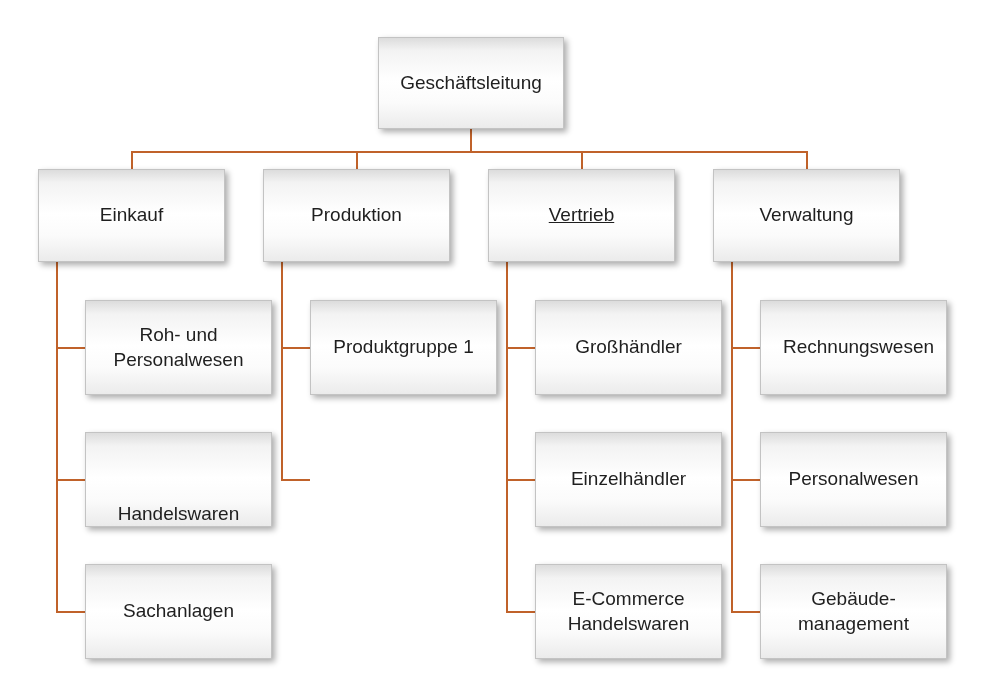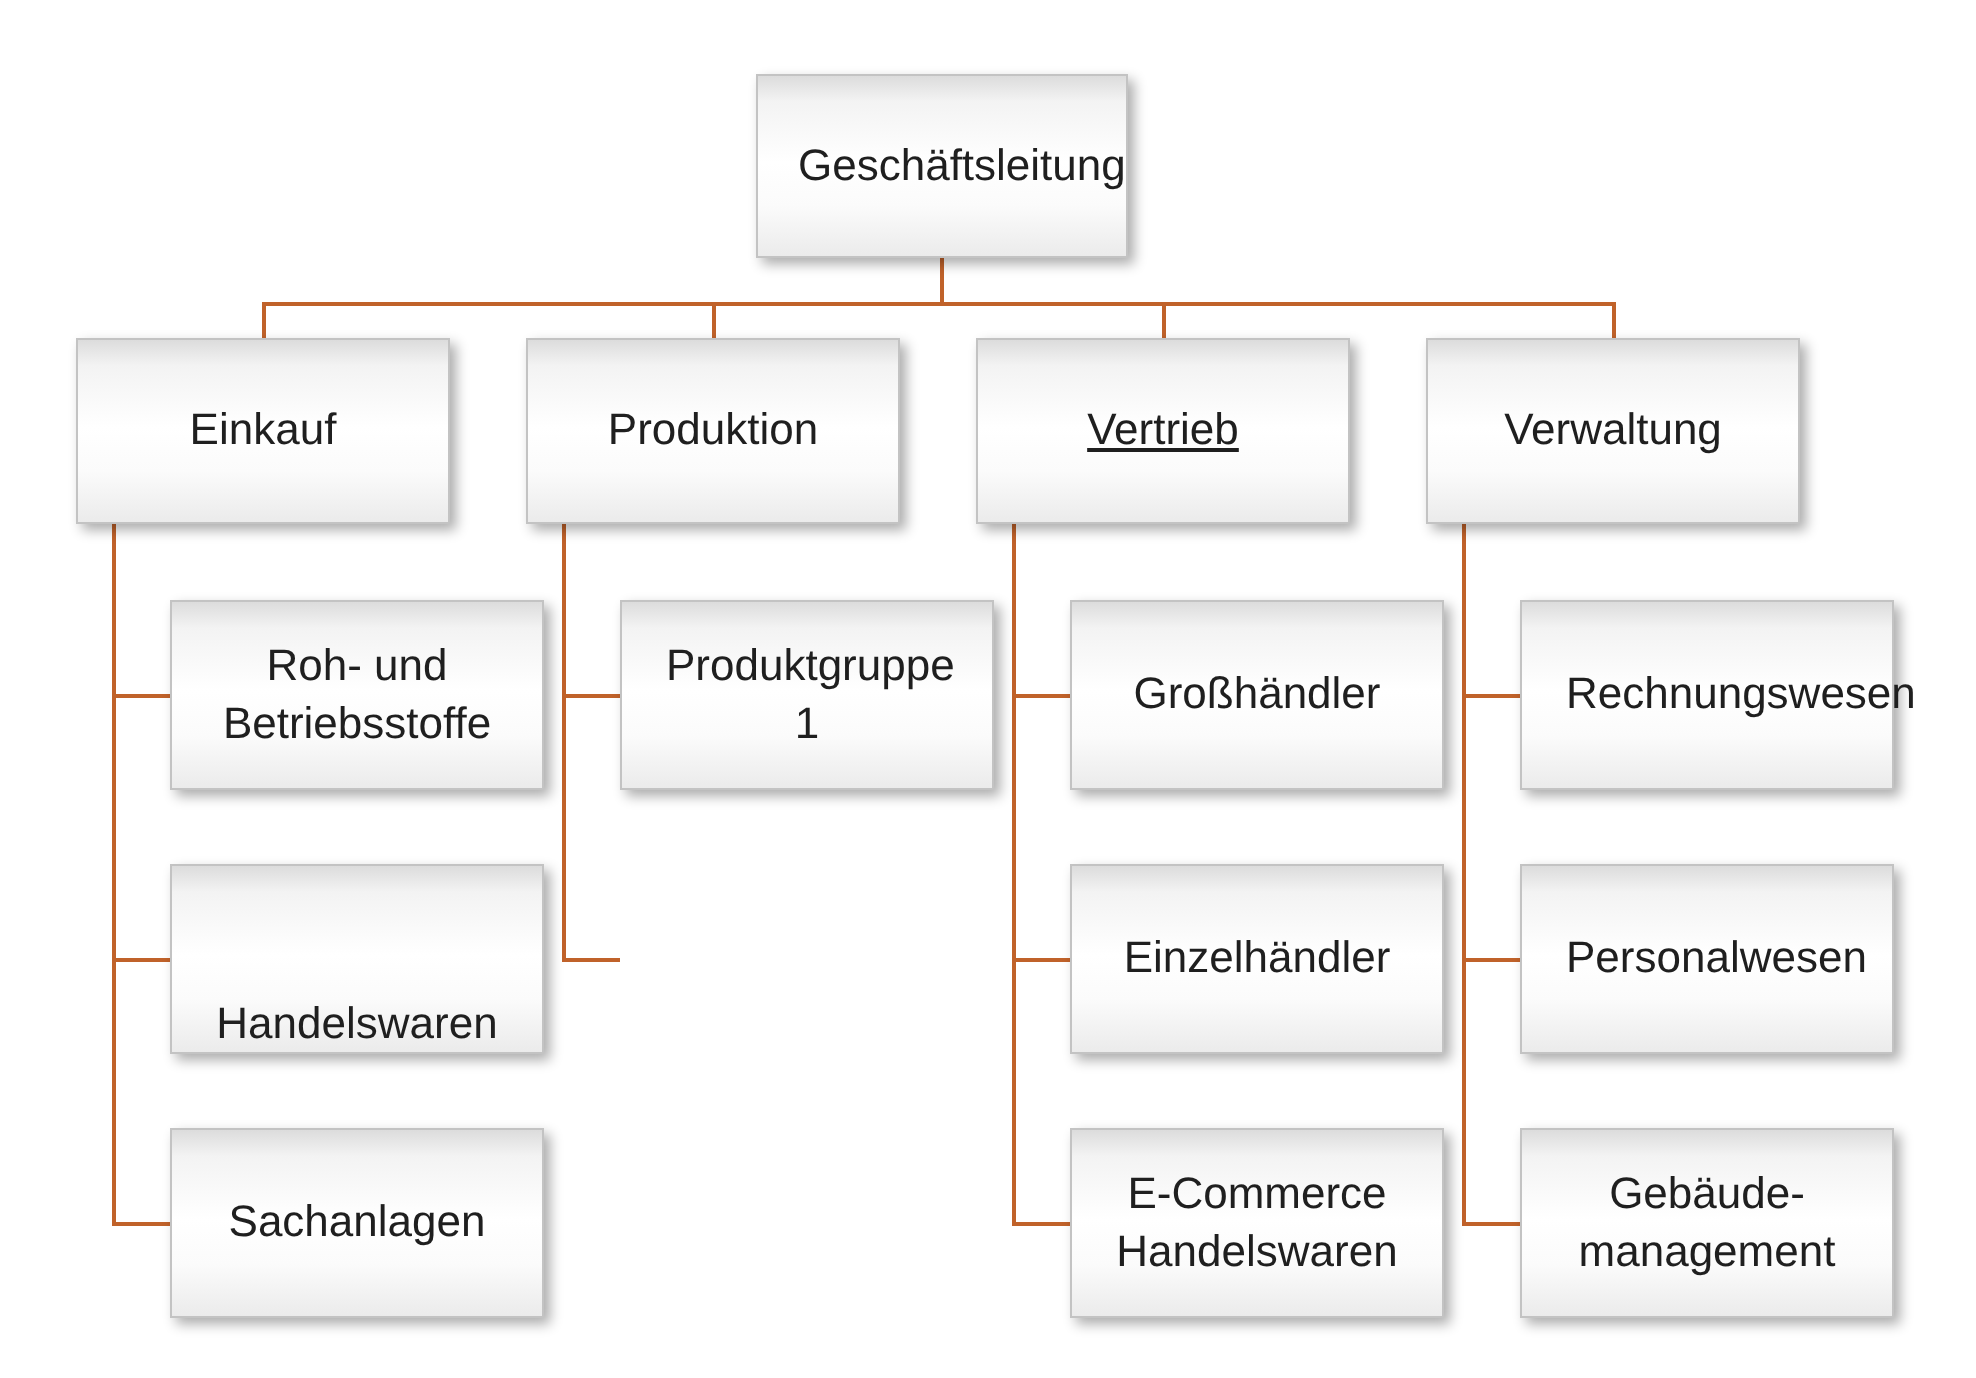--- a/index.html
+++ b/index.html
@@ -19,21 +19,21 @@
     position: absolute;
     box-sizing: border-box;
     display: flex;
     align-items: center;
     justify-content: center;
     text-align: center;
     border: 1px solid #c3c3c3;
     background: linear-gradient(180deg, #dcdcdc 0%, #f3f3f3 14%, #ffffff 48%, #fbfbfb 72%, #ebebeb 100%);
     box-shadow: 3px 3px 6px rgba(0,0,0,0.33);
     color: #1f1f1f;
-    font-size: 22px;
+    font-size: 19px;
     line-height: 1.28;
   }
   .node .label {
     display: block;
     width: 100%;
   }
   .line {
     position: absolute;
   }
 </style>
@@ -62,21 +62,21 @@
     <div class="line" style="left: 732px; top: 346.5px; width: 28px; height: 2px; background: rgb(192, 98, 42);"></div>
     <div class="line" style="left: 732px; top: 478.5px; width: 28px; height: 2px; background: rgb(192, 98, 42);"></div>
     <div class="line" style="left: 732px; top: 610.5px; width: 28px; height: 2px; background: rgb(192, 98, 42);"></div>
     <div class="node" style="left: 378px; top: 37px; width: 186px; height: 92px; padding: 0px 20px;">
       <span class="label">Geschäftsleitung</span>
     </div>
     <div class="node" style="left: 38px; top: 169px; width: 187px; height: 93px; padding: 16px 20px;">
       <span class="label">Einkauf</span>
     </div>
     <div class="node" style="left: 85px; top: 300px; width: 187px; height: 95px; padding: 0px 22px;">
-      <span class="label">Roh- und Betriebsstoffe</span>
+      <span class="label">Roh- und Personalwesen</span>
     </div>
     <div class="node" style="left: 85px; top: 432px; width: 187px; height: 95px; padding: 0px 22px; align-items: flex-end;">
       <span class="label">Handelswaren</span>
     </div>
     <div class="node" style="left: 85px; top: 564px; width: 187px; height: 95px; padding: 0px 22px;">
       <span class="label">Sachanlagen</span>
     </div>
     <div class="node" style="left: 263px; top: 169px; width: 187px; height: 93px; padding: 0px 20px;">
       <span class="label">Produktion</span>
     </div>

